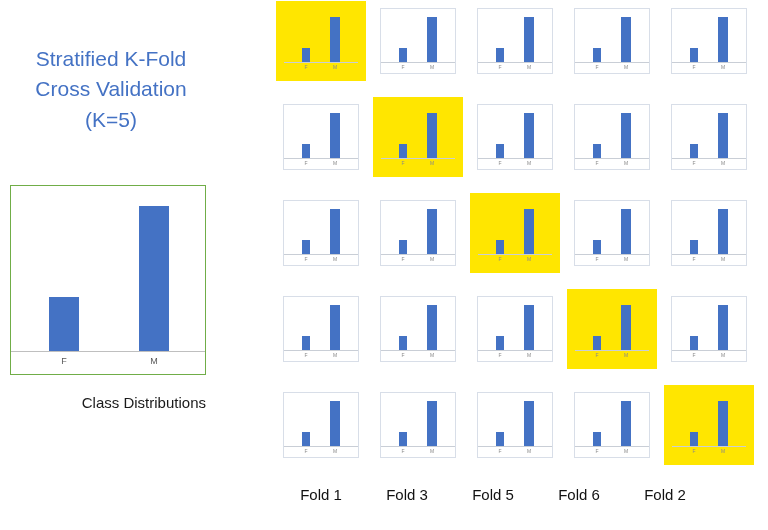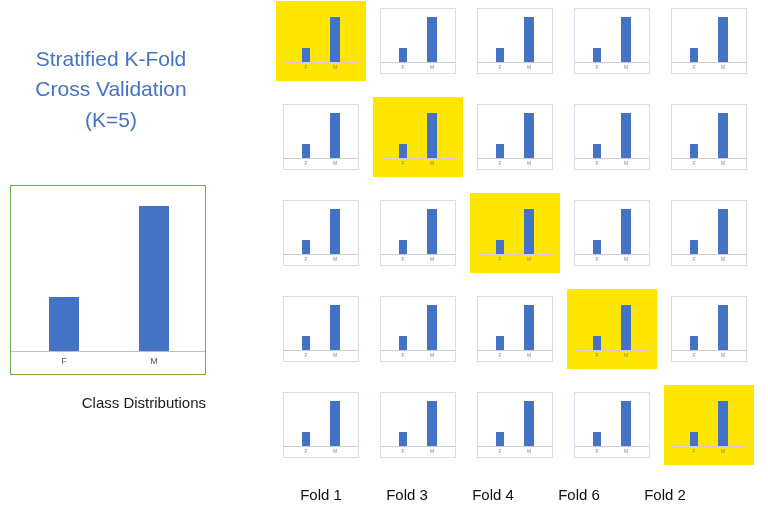--- a/index.html
+++ b/index.html
@@ -314,18 +314,18 @@
         <div class="ticks">
           <span class="tf">F</span>
           <span class="tm">M</span>
         </div>
       </div>
     </div>
 
   <div id="fold-labels">
     <span>Fold 1</span>
     <span>Fold 3</span>
-    <span>Fold 4</span>
+    <span>Fold 5</span>
     <span>Fold 6</span>
     <span>Fold 2</span>
   </div>
 
 </div>
 
 </body></html>

